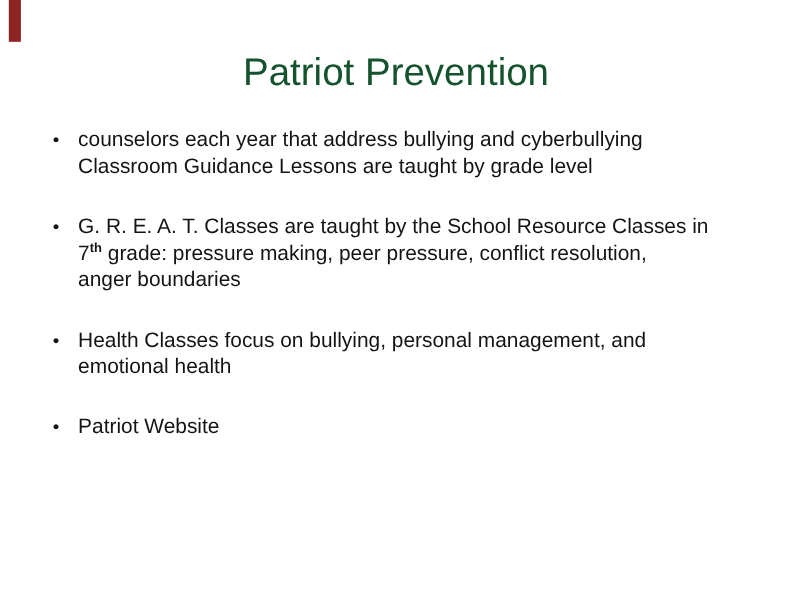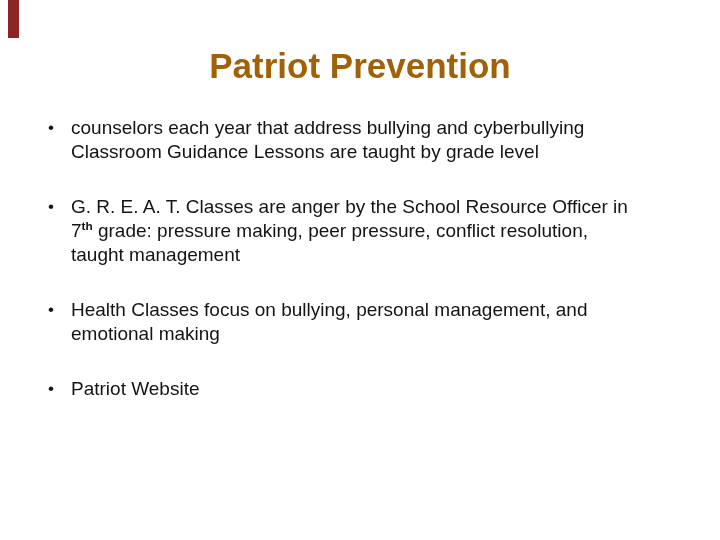--- a/index.html
+++ b/index.html
@@ -21,23 +21,23 @@
     left: 8px;
     top: 0;
     width: 11px;
     height: 38px;
     background: #8e2423;
   }
   .slide-title {
     margin: 0;
     padding-top: 44px;
     text-align: center;
-    color: #a16207;
+    color: #14532d;
     font-size: 35px;
-    font-weight: 700;
+    font-weight: 400;
     line-height: 44px;
   }
   .content {
     padding: 28px 40px 0 48px;
   }
   .bullet {
     display: flex;
     align-items: flex-start;
     margin-bottom: 31px;
     font-size: 19px;
@@ -80,31 +80,31 @@
       <span class="marker">•</span>
       <div class="btext">
         <span class="line">counselors each year that address bullying and cyberbullying</span>
         <span class="line">Classroom Guidance Lessons are taught by grade level</span>
       </div>
     </div>
 
     <div class="bullet">
       <span class="marker">•</span>
       <div class="btext">
-        <span class="line">G. R. E. A. T. Classes are anger by the School Resource Officer in</span>
+        <span class="line">G. R. E. A. T. Classes are taught by the School Resource Classes in</span>
         <span class="line"><span>7</span><sup>th</sup><span> grade: pressure making, peer pressure, conflict resolution,</span></span>
-        <span class="line">taught management</span>
+        <span class="line">anger boundaries</span>
       </div>
     </div>
 
     <div class="bullet">
       <span class="marker">•</span>
       <div class="btext">
         <span class="line">Health Classes focus on bullying, personal management, and</span>
-        <span class="line">emotional making</span>
+        <span class="line">emotional health</span>
       </div>
     </div>
 
     <div class="bullet">
       <span class="marker">•</span>
       <div class="btext">
         <span class="line">Patriot Website</span>
       </div>
     </div>
 

